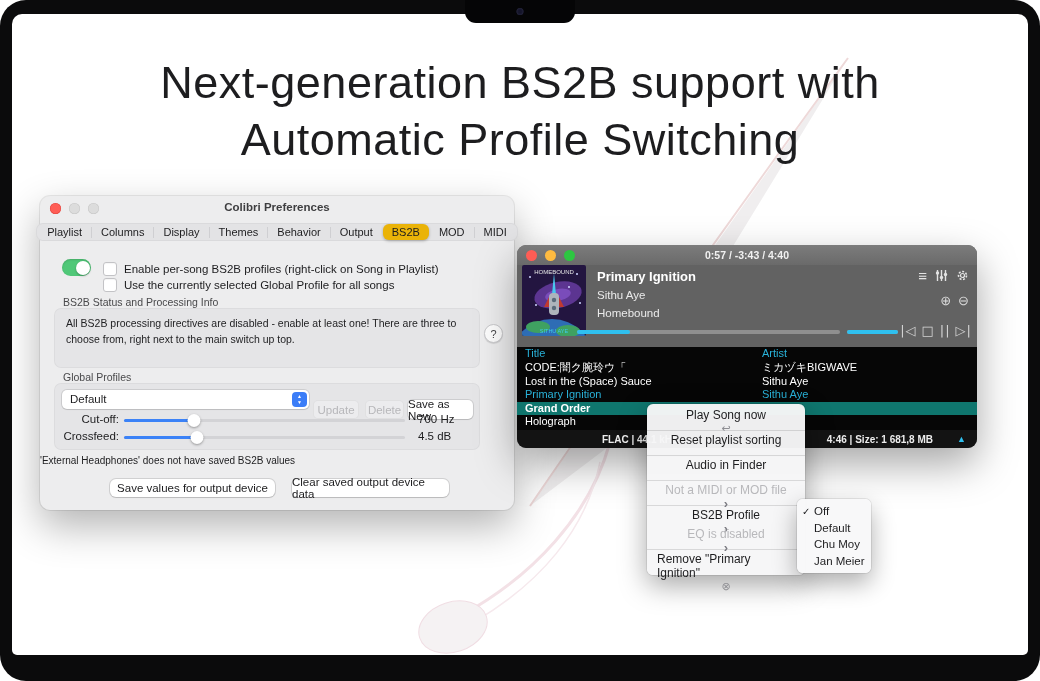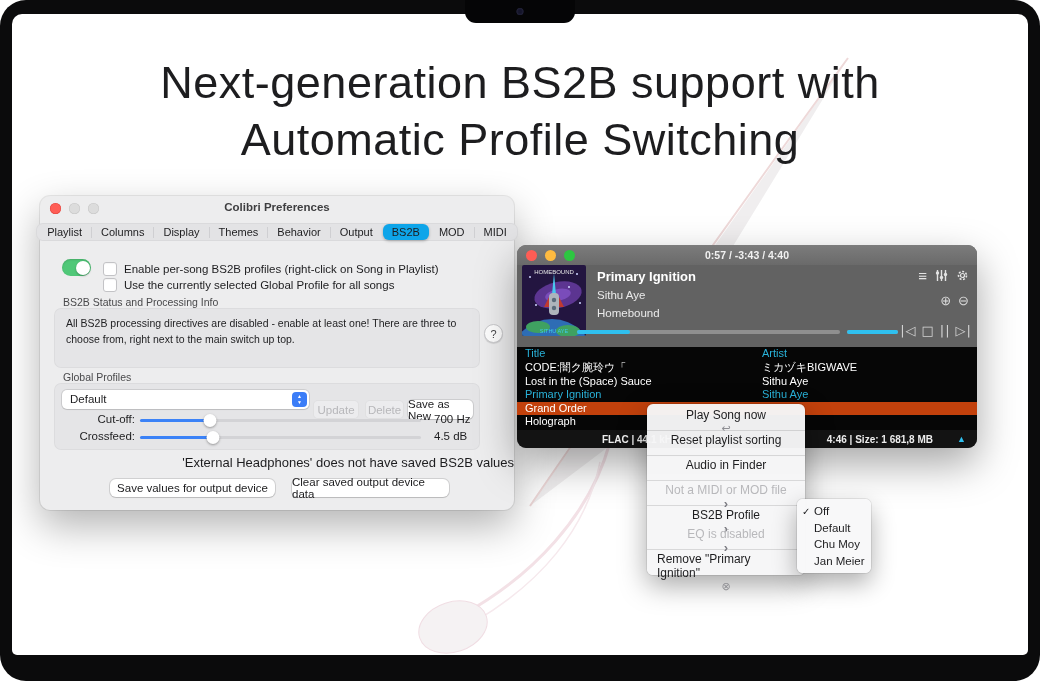--- a/index.html
+++ b/index.html
@@ -24,21 +24,21 @@
   
   .prefs{position:absolute;left:28px;top:182px;width:474px;height:314px;background:#ededee;
          border-radius:10px;box-shadow:0 16px 40px rgba(0,0,0,.30),0 0 0 1px rgba(0,0,0,.08);z-index:3;}
   .prefs-titlebar{position:absolute;left:0;right:0;top:0;height:24px;}
   .prefs-title{position:absolute;left:0;right:0;top:5px;text-align:center;font-size:11.5px;
                font-weight:bold;color:#3e3e40;}
   .tabbar{position:absolute;left:0;right:0;top:27px;display:flex;justify-content:center;}
   .segments{display:inline-flex;align-items:center;background:#e3e3e5;border-radius:7px;
             padding:1px 2px;font-size:11px;color:#1d1d1f;box-shadow:inset 0 0 0 1px rgba(0,0,0,.04);}
   .seg{padding:2px 9px;border-radius:6px;white-space:nowrap;}
-  .seg.selected{background:#0ea5e9;box-shadow:0 1px 3px rgba(0,0,0,.28);font-weight:400;}
+  .seg.selected{background:#eab308;box-shadow:0 1px 3px rgba(0,0,0,.28);font-weight:400;}
   .seg-sep{width:1px;height:11px;background:#cfcfd2;}
   .seg-sep.hidden{background:transparent;}
   .checkrow{position:absolute;display:flex;align-items:center;gap:7px;font-size:11.5px;color:#1d1d1f;}
   .checkbox{width:12px;height:12px;background:#fff;border:1px solid #c3c3c6;border-radius:3px;
             box-shadow:inset 0 1px 1px rgba(0,0,0,.04);}
   .toggle{position:absolute;left:22px;top:63px;width:29px;height:17px;border-radius:9px;
           background:#50c878;box-shadow:inset 0 1px 2px rgba(0,0,0,.15);}
   .toggle-knob{position:absolute;right:1.5px;top:1.5px;width:14px;height:14px;border-radius:50%;
                background:#fff;box-shadow:0 1px 2px rgba(0,0,0,.3);}
   .section-label{position:absolute;font-size:10.5px;color:#49494b;}
@@ -53,28 +53,28 @@
   .select{position:absolute;left:22px;top:194px;width:247px;height:19px;background:#fff;border-radius:5px;
           box-shadow:0 0 0 1px rgba(0,0,0,.10),0 1px 1px rgba(0,0,0,.08);font-size:11.5px;color:#1d1d1f;}
   .select-value{position:absolute;left:8px;top:3px;}
   .select-stepper{position:absolute;right:2px;top:2px;width:15px;height:15px;background:#3b7df7;
                   border-radius:4px;color:#fff;font-size:5px;line-height:5px;display:flex;
                   flex-direction:column;align-items:center;justify-content:center;gap:1px;}
   .mini-btn{position:absolute;top:204px;height:19px;border-radius:5px;font-size:11.5px;
             display:flex;align-items:center;justify-content:center;}
   .mini-btn.disabled{background:#ececee;color:#b7b7ba;box-shadow:inset 0 0 0 1px rgba(0,0,0,.05);}
   .mini-btn.enabled{background:#fff;color:#1d1d1f;box-shadow:0 0 0 1px rgba(0,0,0,.10),0 1px 1px rgba(0,0,0,.10);}
-  .slider-row{position:absolute;left:16px;height:16px;width:100%;}
+  .slider-row{position:absolute;left:0;height:16px;width:100%;}
   .slider-label{position:absolute;left:0;width:79px;text-align:right;font-size:11.5px;color:#1d1d1f;top:1px;}
   .slider-track{position:absolute;left:84px;top:6.5px;width:281px;height:3.5px;border-radius:2px;background:#d3d3d6;}
   .slider-fill{position:absolute;left:0;top:0;height:100%;border-radius:2px;background:#3b82f7;}
   .slider-knob{position:absolute;top:-5px;width:13px;height:13px;border-radius:50%;background:#fff;
                transform:translateX(-50%);box-shadow:0 1px 2.5px rgba(0,0,0,.35);}
   .slider-value{position:absolute;left:378px;top:1px;font-size:11.5px;color:#1d1d1f;}
-  .device-note{position:absolute;left:0;right:0;top:259px;text-align:right;font-size:13px;color:#1d1d1f;}
+  .device-note{position:absolute;left:0;right:0;top:259px;text-align:left;font-size:10px;color:#1d1d1f;}
   .footer-btn{position:absolute;top:283px;height:18px;background:#fff;border-radius:6px;font-size:11.5px;
               color:#1d1d1f;display:flex;align-items:center;justify-content:center;
               box-shadow:0 0 0 1px rgba(0,0,0,.12),0 1px 1px rgba(0,0,0,.10);}
   
   .player{position:absolute;left:505px;top:231px;width:460px;height:203px;border-radius:9px;
           box-shadow:0 16px 40px rgba(0,0,0,.35);z-index:4;background:#626262;overflow:hidden;}
   .player-titlebar{position:absolute;left:0;right:0;top:0;height:20px;
                    background:linear-gradient(#7c7c7c,#6a6a6a);}
   .player-time{position:absolute;left:0;right:0;top:4px;text-align:center;font-size:10.5px;
                font-weight:bold;color:#f1f1f1;}
@@ -90,21 +90,21 @@
   .bar-fill{position:absolute;left:0;top:0;height:100%;border-radius:2px;background:#2fc0ef;}
   .transport{position:absolute;right:5px;top:-2px;font-family:"DejaVu Sans",sans-serif;
              font-size:13px;color:#d4d4d4;letter-spacing:1px;display:flex;gap:5px;}
   .playlist{position:absolute;left:0;right:0;top:102px;height:83px;background:#060606;
             font-size:11px;color:#fff;}
   .pl-row{position:absolute;left:0;right:0;height:13.5px;line-height:13.5px;}
   .pl-title{position:absolute;left:8px;white-space:nowrap;}
   .pl-artist{position:absolute;left:245px;white-space:nowrap;}
   .pl-head{color:#29b2d9;}
   .pl-playing{color:#29b2d9;}
-  .pl-selected{background:#c2410c;}
+  .pl-selected{background:#0f766e;font-weight:bold;}
   .statusbar{position:absolute;left:0;right:0;top:185px;height:18px;background:#131313;
              font-size:10px;font-weight:bold;color:#ededed;}
   .status-l{position:absolute;left:85px;top:4px;}
   .status-r{position:absolute;right:44px;top:4px;}
   .status-tri{position:absolute;right:11px;top:4px;color:#2fc0ef;font-size:9px;}
   
   .ctx-menu{position:absolute;left:635px;top:390px;width:158px;background:rgba(246,246,247,.97);
             border-radius:6px;box-shadow:0 10px 28px rgba(0,0,0,.35),0 0 0 1px rgba(0,0,0,.08);
             padding:4px 0;z-index:10;font-size:12px;color:#1d1d1f;}
   .ctx-item{height:19px;display:flex;align-items:center;justify-content:space-between;padding:0 10px;flex-direction:column;}

